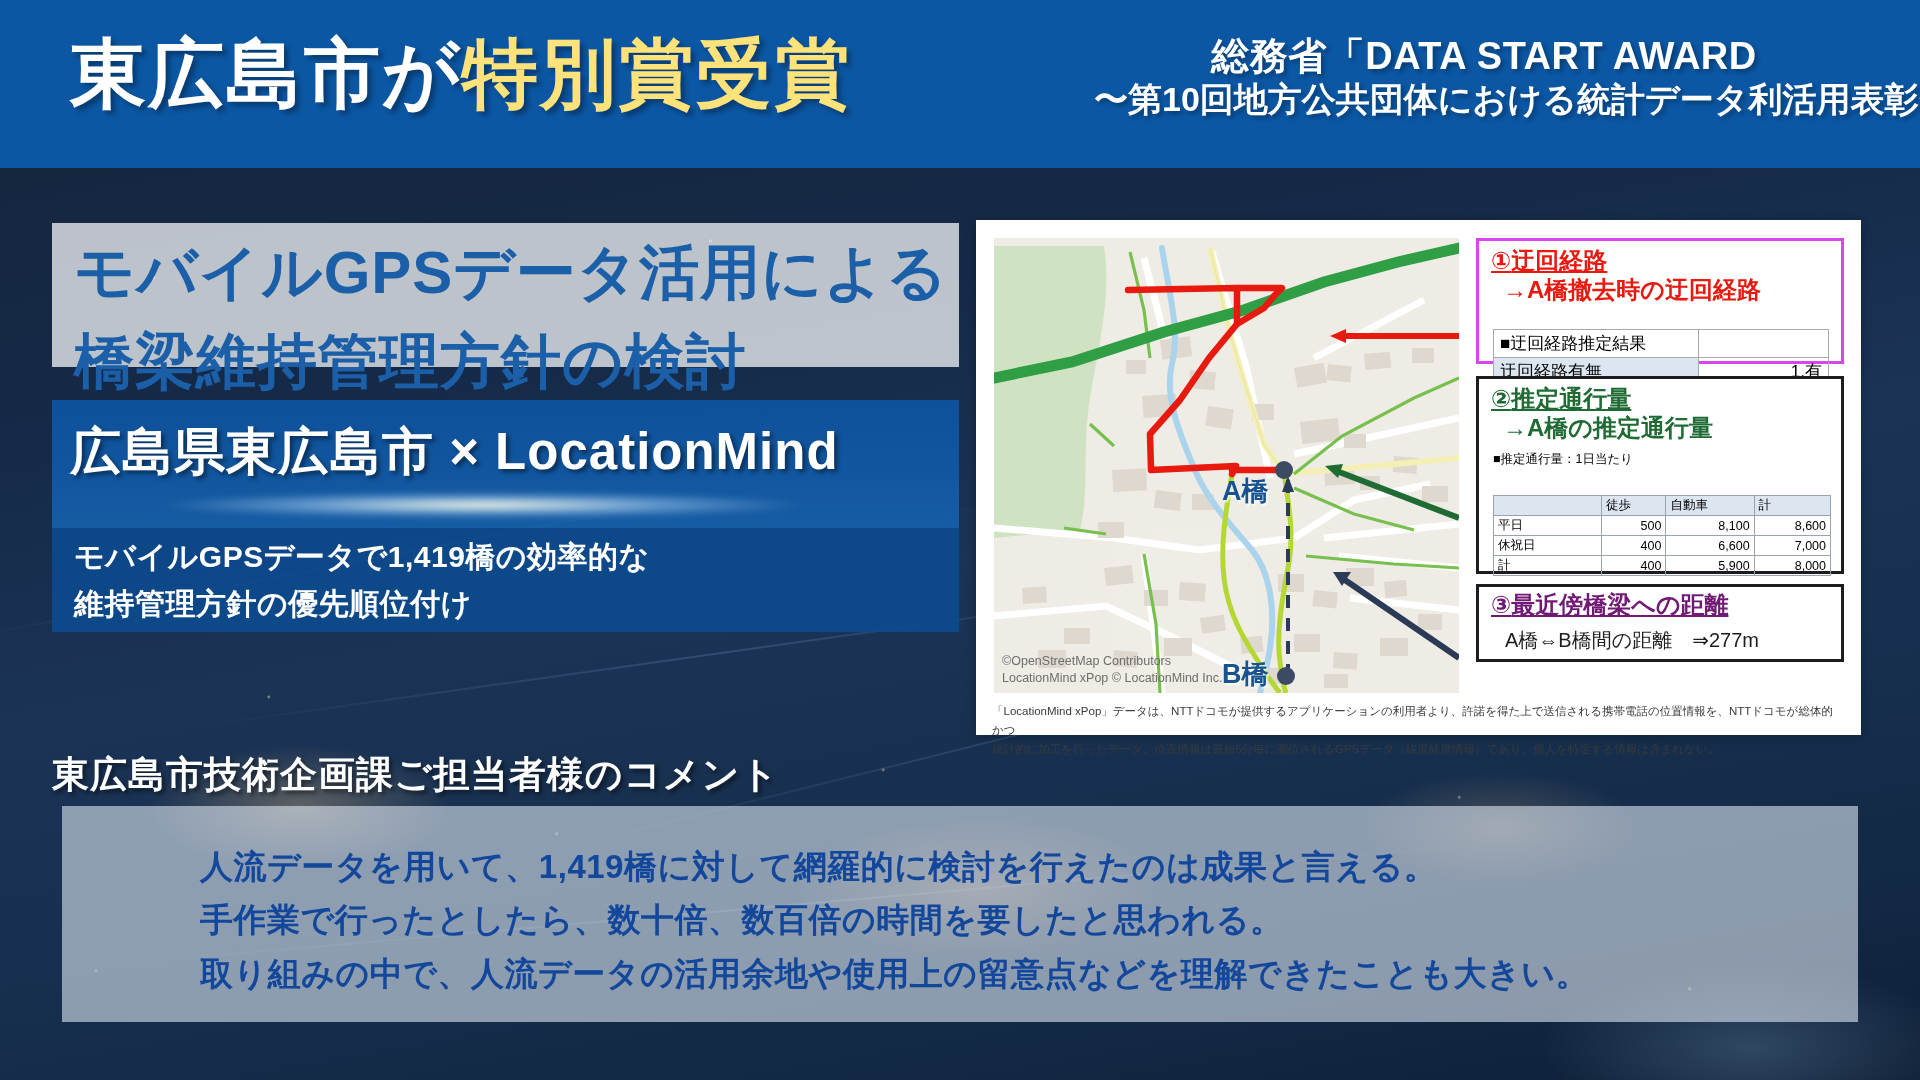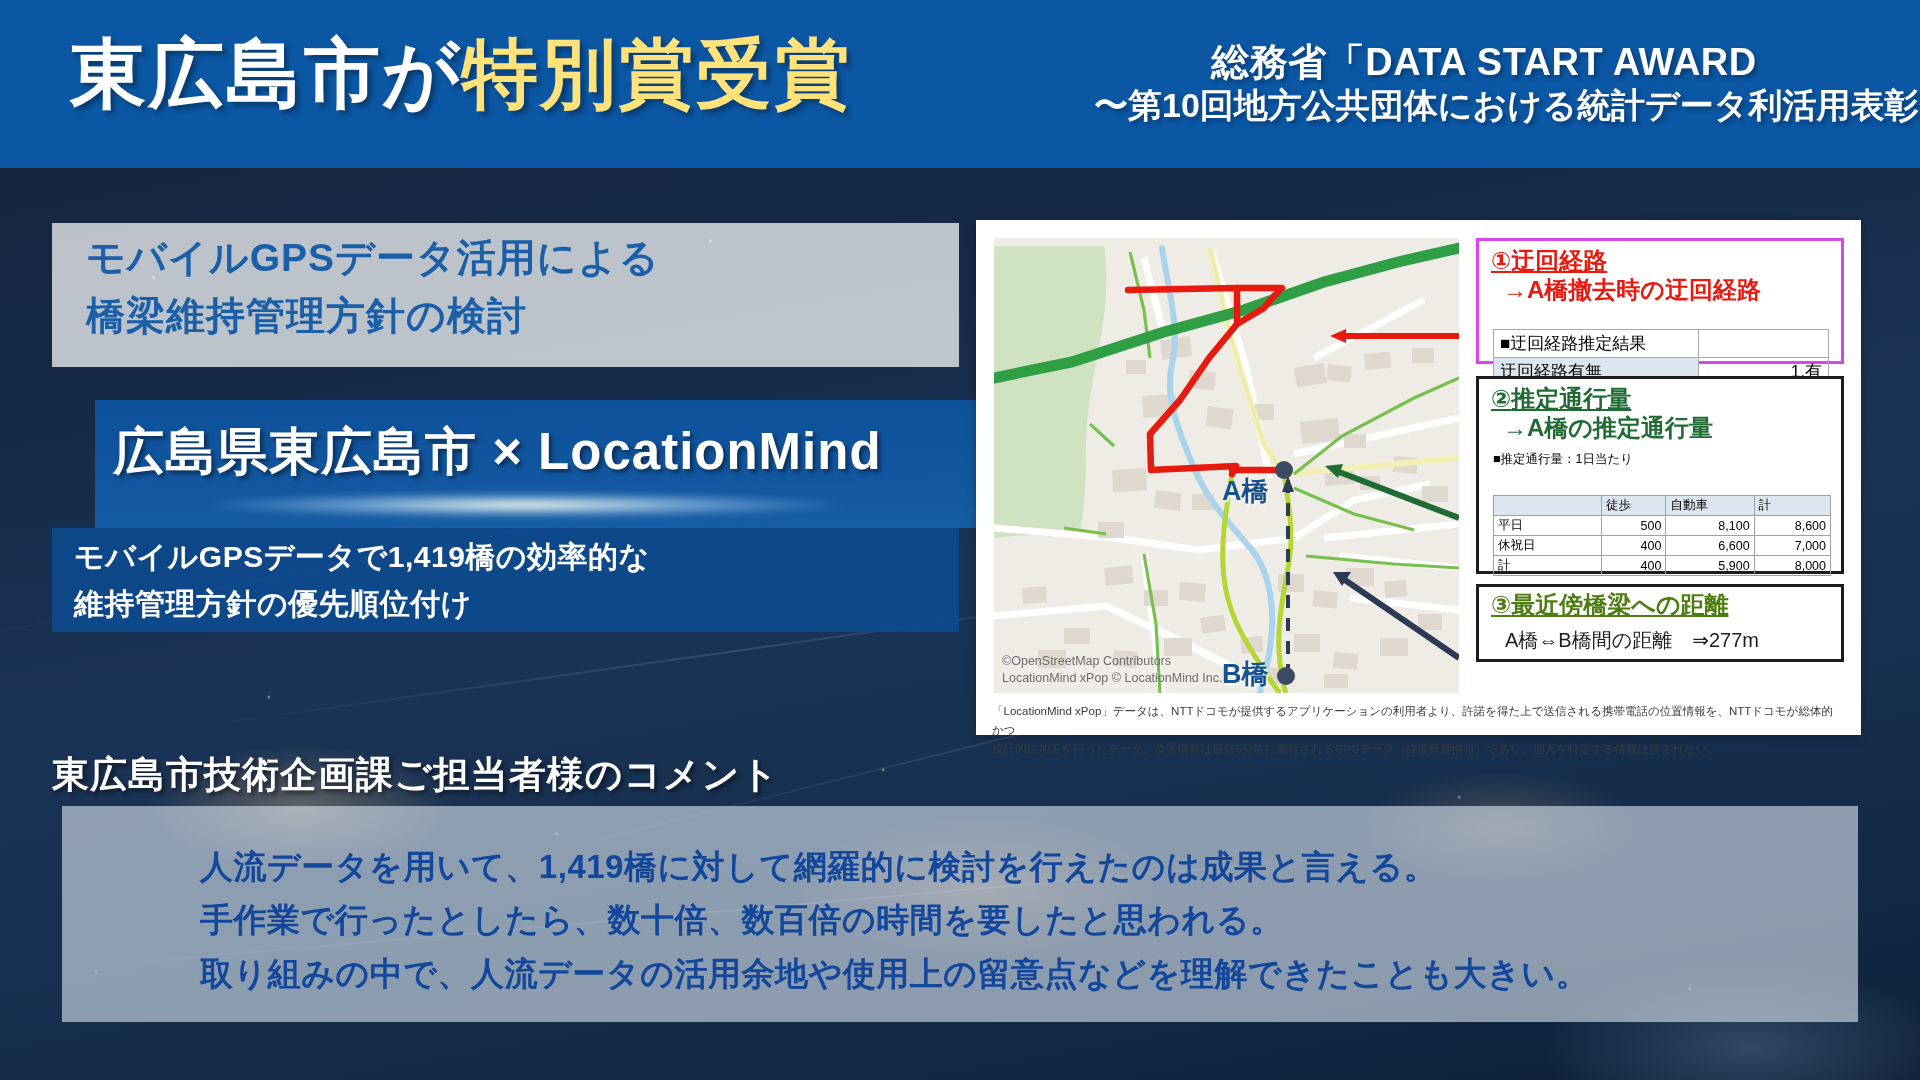--- a/index.html
+++ b/index.html
@@ -54,44 +54,43 @@
     background:#0b57a4; overflow:hidden;
   }
   .hdr-left{
     position:absolute; left:70px; top:26px;
     font-size:76px; font-weight:bold; line-height:1.25; color:#ffffff;
     letter-spacing:2px; text-shadow:4px 4px 5px rgba(0,0,0,.33);
     white-space:nowrap;
   }
   .hdr-left .hl{ color:#ffe37a; }
   .hdr-right{
-    position:absolute; right:46px; top:40px; width:780px;
+    position:absolute; right:46px; top:34px; width:780px;
     text-align:center; color:#ffffff; font-weight:bold;
     text-shadow:3px 3px 4px rgba(0,0,0,.3);
   }
   .hdr-right .l1{ font-size:38px; line-height:1.18; letter-spacing:.5px; white-space:nowrap;}
   .hdr-right .l2{ font-size:34px; line-height:1.2; letter-spacing:0px; white-space:nowrap;}
 
   
   .title-card{
     position:absolute; left:52px; top:223px; width:907px; height:144px;
     background:rgba(255,255,255,.72);
   }
   .title-card .t{
-    position:absolute; left:34px; top:6px;
-    font-size:39px; font-weight:bold; color:#1a5fa8; line-height:1.48;
+    position:absolute; left:22px; top:6px;
+    font-size:60px; font-weight:bold; color:#1a5fa8; line-height:1.48;
     letter-spacing:1px; white-space:nowrap;
   }
 
   
   .partner{
     position:absolute; left:52px; top:400px; width:907px; height:128px;
     background:linear-gradient(180deg,rgba(13,84,160,.93) 0%,rgba(16,92,172,.86) 55%,rgba(22,104,185,.80) 100%);
     overflow:hidden;
-    margin-left:43px;
   }
   .partner .glow{
     position:absolute; left:110px; bottom:10px; width:640px; height:26px;
     background:radial-gradient(ellipse at center, rgba(255,255,235,.95) 0%, rgba(190,225,255,.45) 40%, transparent 72%);
     filter:blur(3px);
   }
   .partner .pt{
     position:absolute; left:18px; top:18px;
     font-size:51px; font-weight:bold; color:#ffffff; white-space:nowrap;
     letter-spacing:1px; text-shadow:3px 3px 4px rgba(0,0,0,.45);
@@ -133,21 +132,21 @@
   .box{ position:absolute; background:#fff; }
   .box-1{ left:500px; top:18px;  width:368px; height:126px; border:3px solid #d946ef; }
   .box-2{ left:500px; top:156px; width:368px; height:198px; border:3px solid #1d1d1d; }
   .box-3{ left:500px; top:364px; width:368px; height:78px;  border:3px solid #1d1d1d; }
 
   .bx-head{ font-weight:bold; line-height:1.2; white-space:nowrap; }
   .bx-head .h1{ font-size:24px; text-decoration:underline; }
   .bx-head .h2{ font-size:24px; }
   .red   { color:#e8190f; }
   .green { color:#1f6b33; }
-  .navy  { color:#4d7c0f; }
+  .navy  { color:#701a75; }
 
   
   table{ border-collapse:collapse;margin-top:26px; }
   .tbl1{ position:absolute; left:14px; top:62px; width:336px; font-size:17px; }
   .tbl1 td{ border:1px solid #a9a9a9; padding:2px 6px; height:24px; }
   .tbl1 .lbl{ background:#dce6f1; width:205px; }
   .tbl1 .hd { background:#ffffff; }
   .tbl1 .val{ text-align:right; }
 
   .t2cap{ position:absolute; left:14px; top:72px; font-size:12.5px; white-space:nowrap; }

